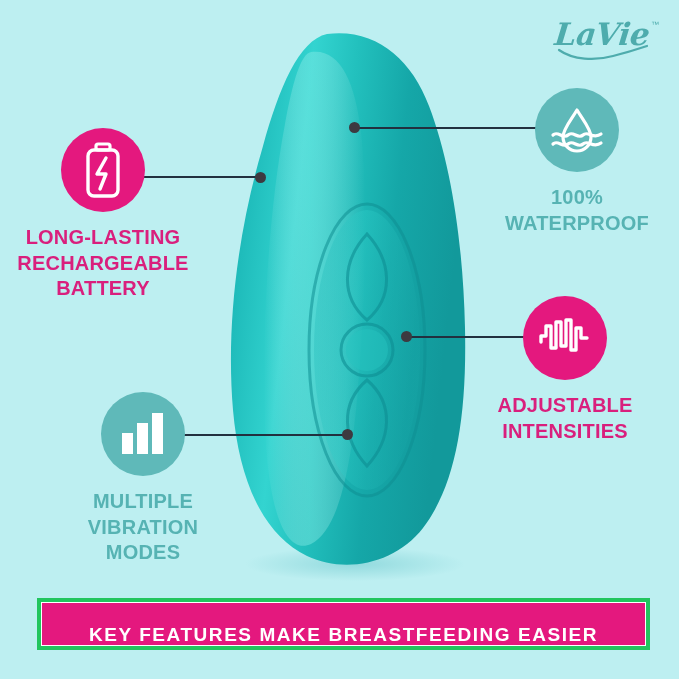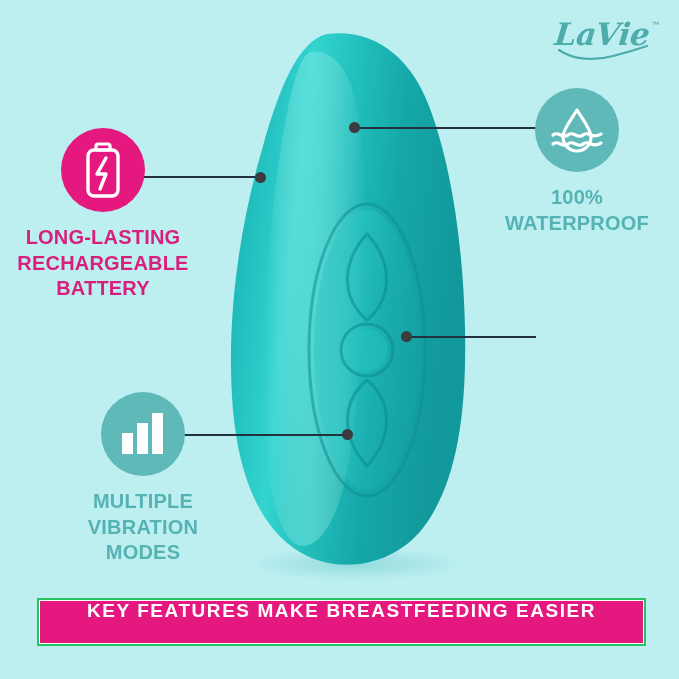--- a/index.html
+++ b/index.html
@@ -115,24 +115,24 @@
   #feature-vibration    { left: 38px;  top: 392px; }
 
   
   #key-features-banner {
     position: absolute;
     left: 37px;
     top: 598px;
     width: 605px;
     height: 44px;
     background: #e4187e;
-    border: 2px solid #22c55e;
+    border: 4px solid #22c55e;
     box-shadow: 0 0 0 1px #ffffff inset;
     display: flex;
-    align-items: flex-start;
+    align-items: flex-end;
     justify-content: center;
   }
   #key-features-banner .banner-text {
     color: #ffffff;
     font-family: "Liberation Sans", sans-serif;
     font-size: 19px;
     font-weight: 700;
     letter-spacing: 1.55px;
     text-transform: uppercase;
     white-space: nowrap;
@@ -244,20 +244,33 @@
                  A 14 14 0 0 1 14 33
                  C 14 25, 22 16, 28 6 Z" fill="none" stroke="#ffffff" stroke-width="3.2" stroke-linejoin="round"></path>
         <path d="M 4 31 C 9 26, 14 36, 19 31 C 24 26, 29 36, 34 31 C 39 26, 44 36, 52 30" fill="none" stroke="#ffffff" stroke-width="3.2" stroke-linecap="round"></path>
         <path d="M 4 40 C 9 35, 14 45, 19 40 C 24 35, 29 45, 34 40 C 39 35, 44 45, 52 39" fill="none" stroke="#ffffff" stroke-width="3.2" stroke-linecap="round"></path>
       </svg>
     </div>
     <div class="feature-label label-teal">100%
 WATERPROOF</div>
   </div>
 
+  <div class="feature" id="feature-intensities">
+    <div class="feature-badge badge-pink">
+      <svg width="56" height="44" viewBox="0 0 56 44">
+        <path d="M 4 26
+                 L 4 20 L 9 20 L 9 10 L 14 10 L 14 32
+                 L 19 32 L 19 6 L 24 6 L 24 30
+                 L 29 30 L 29 4 L 34 4 L 34 34
+                 L 39 34 L 39 12 L 44 12 L 44 22 L 50 22" fill="none" stroke="#ffffff" stroke-width="3.4" stroke-linecap="round" stroke-linejoin="round"></path>
+      </svg>
+    </div>
+    <div class="feature-label label-pink">ADJUSTABLE
+INTENSITIES</div>
+  </div>
 
   <div class="feature" id="feature-vibration">
     <div class="feature-badge badge-teal">
       <svg width="48" height="46" viewBox="0 0 48 46">
         <rect x="3" y="22" width="11" height="21" fill="#ffffff"></rect>
         <rect x="18" y="12" width="11" height="31" fill="#ffffff"></rect>
         <rect x="33" y="2" width="11" height="41" fill="#ffffff"></rect>
       </svg>
     </div>
     <div class="feature-label label-teal">MULTIPLE

